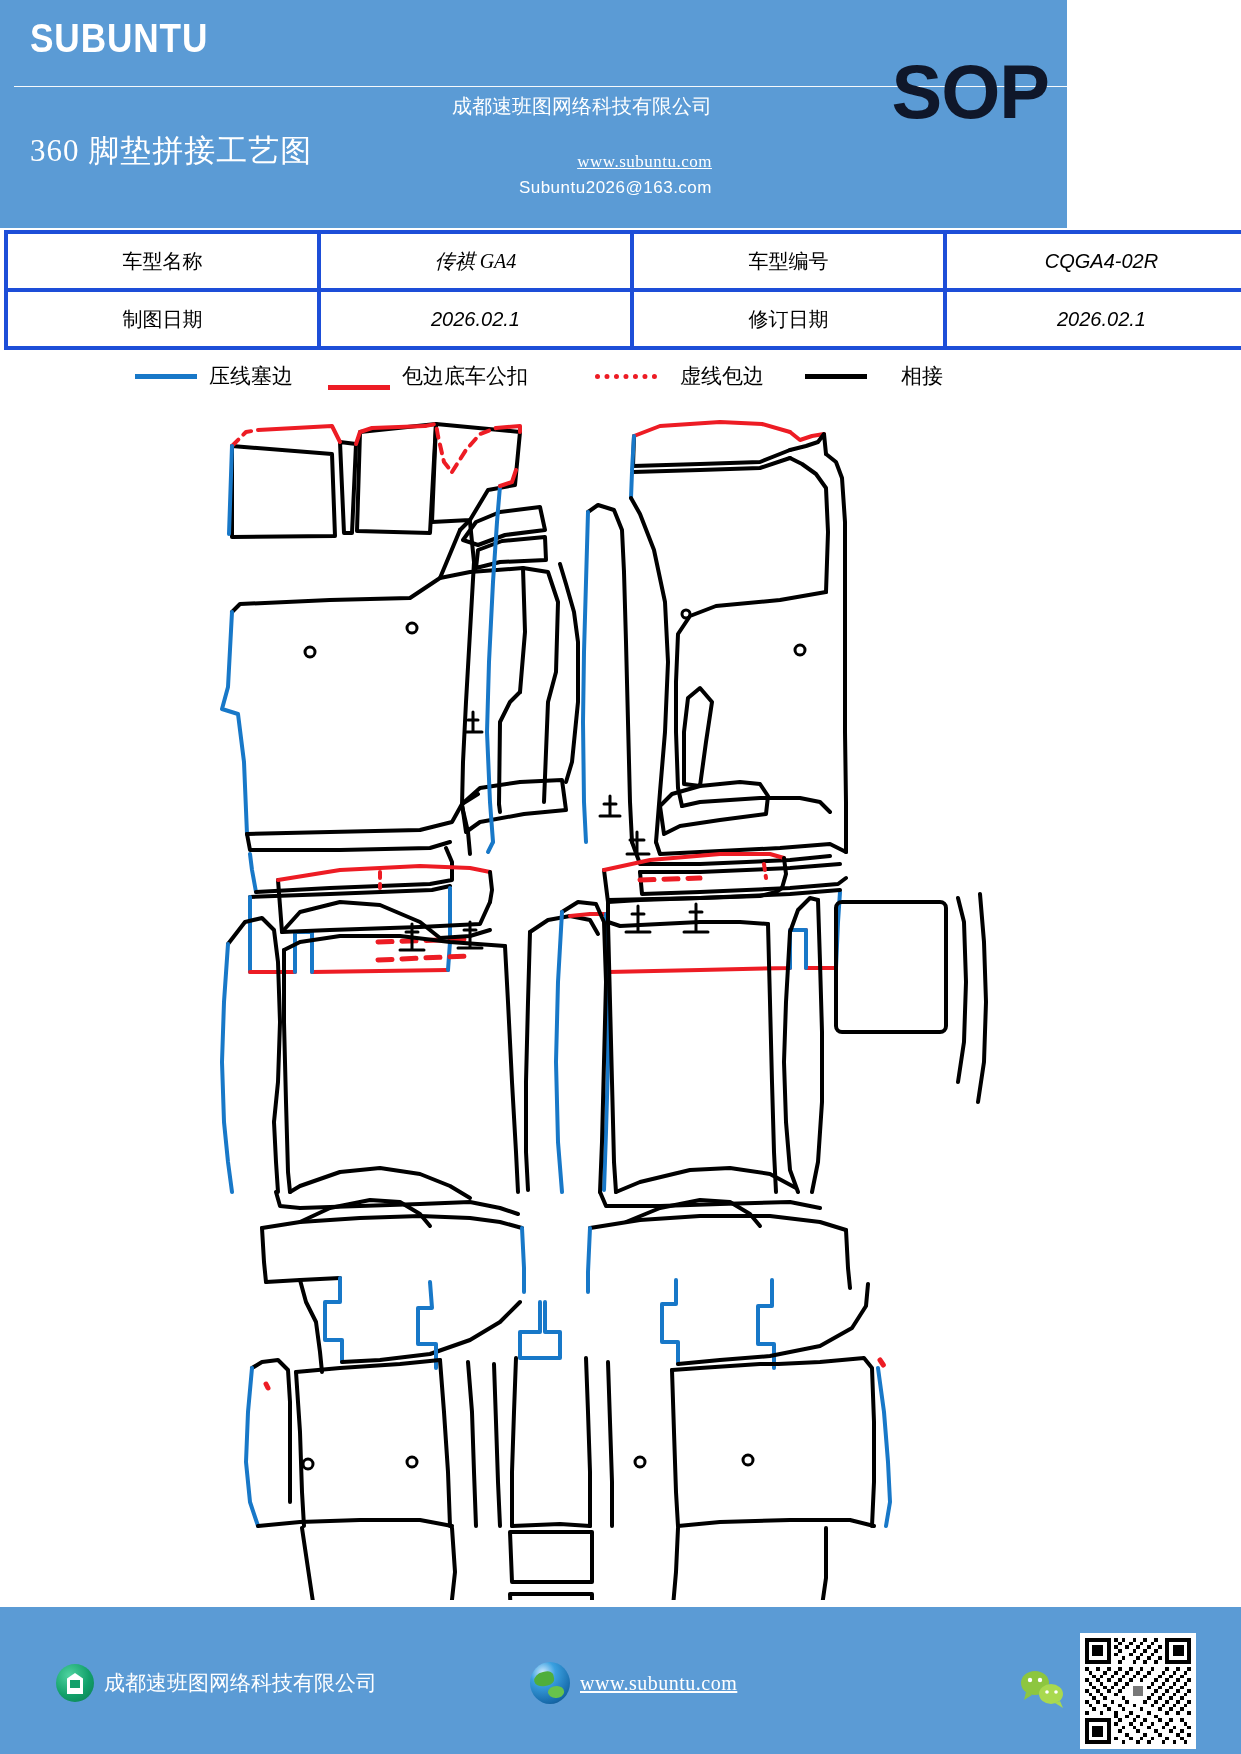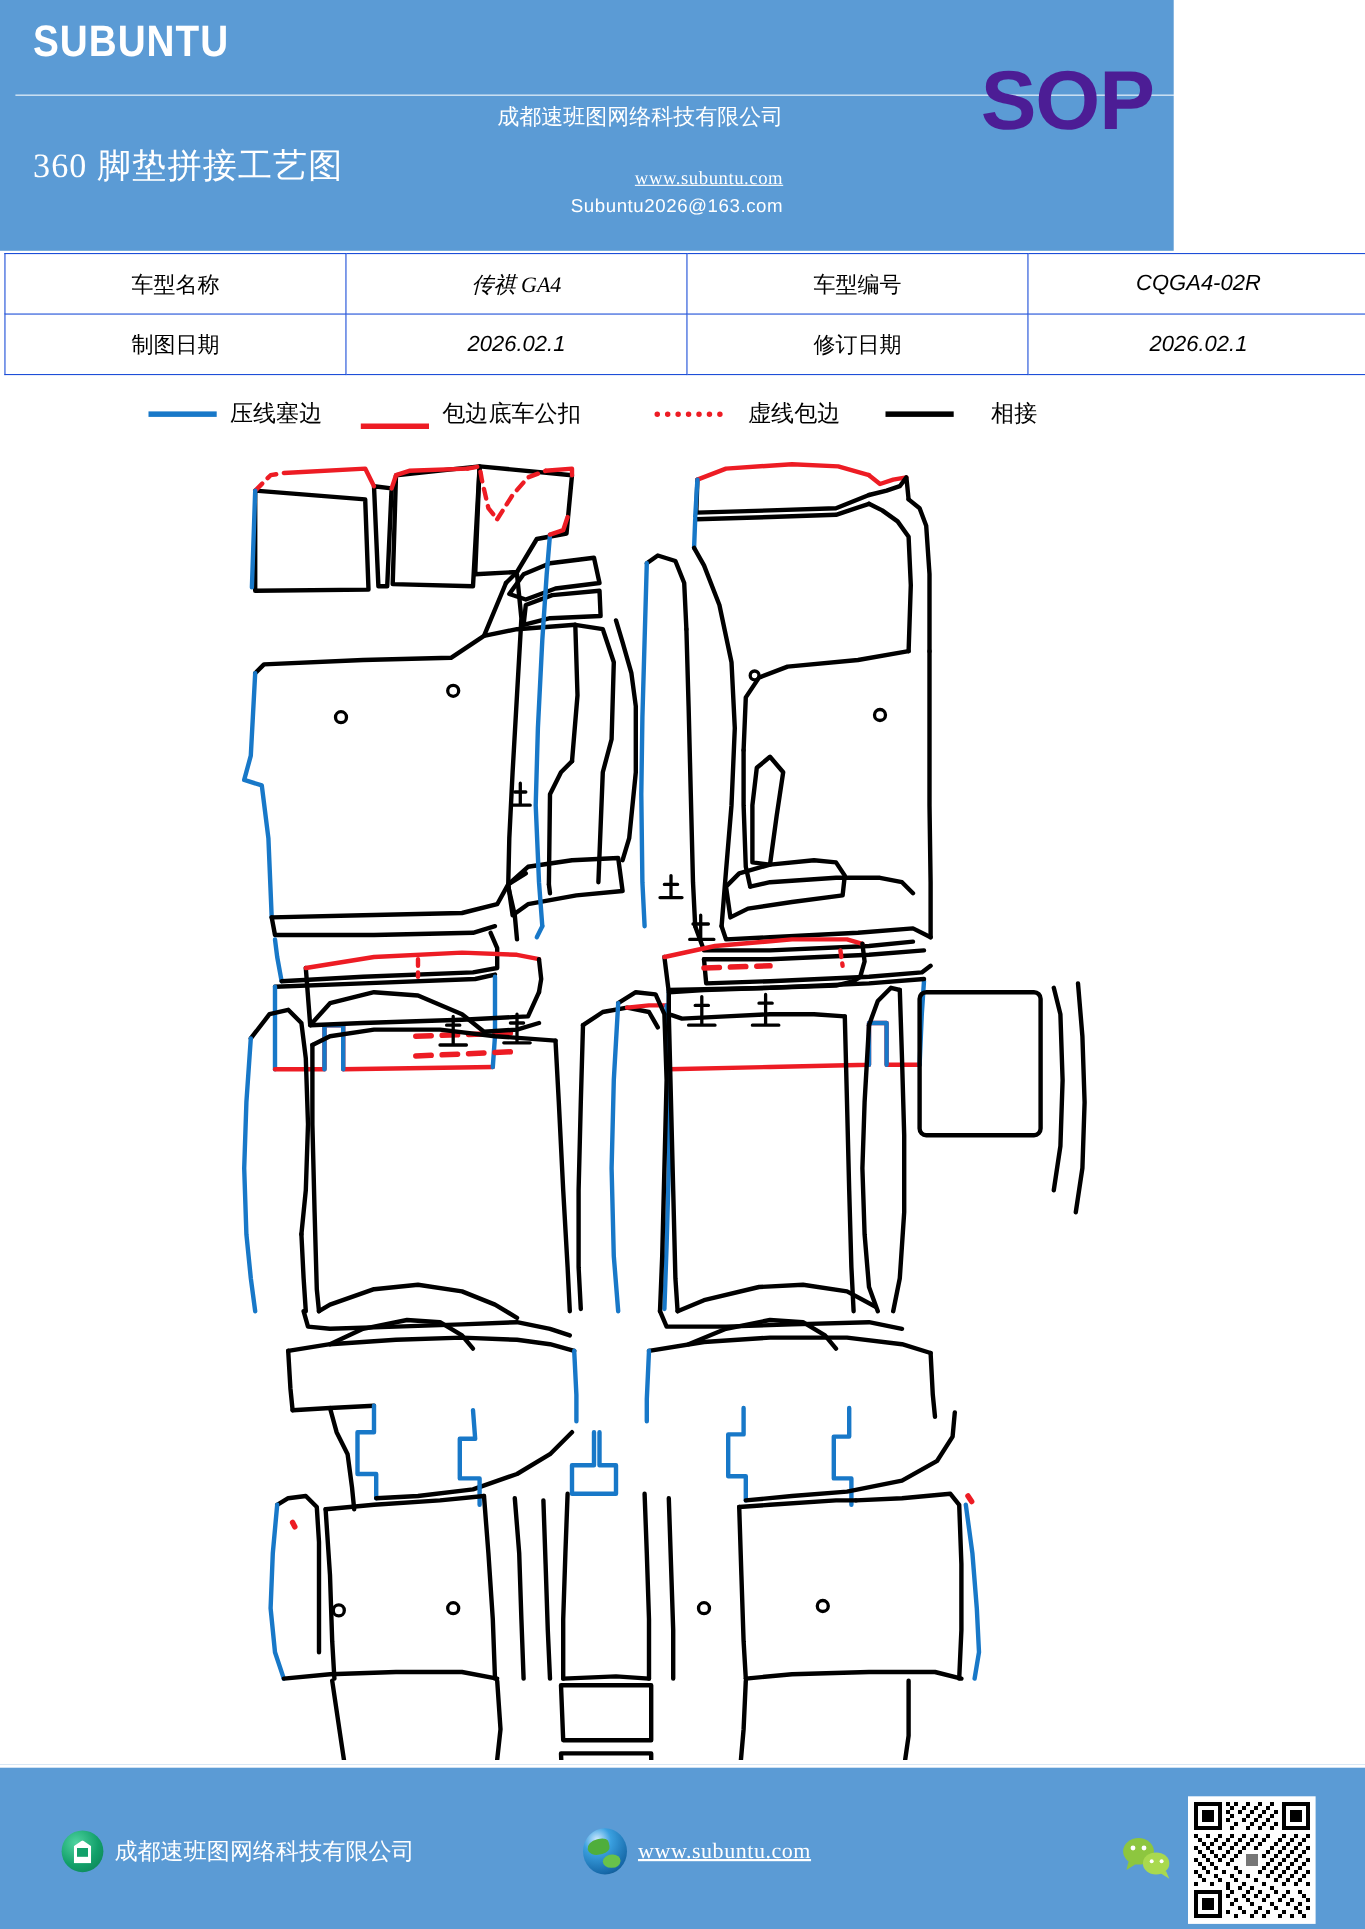--- a/index.html
+++ b/index.html
@@ -83,36 +83,36 @@
     white-space: nowrap;
     letter-spacing: 0.5px;
   }
   .sop-badge {
     position: absolute;
     right: 18px;
     top: 54px;
     font-family: "Liberation Sans", sans-serif;
     font-weight: bold;
     font-size: 76px;
-    color: #4c1d95;
+    color: #0f172a;
     line-height: 1;
     letter-spacing: -1px;
   }
 
   
   .info-table {
     position: absolute;
     left: 4px;
     top: 230px;
     width: 1229px;
     border-collapse: collapse;
     table-layout: fixed;
   }
   .info-table td {
-    border: 1px solid #1d4ed8;
+    border: 4px solid #1d4ed8;
     height: 52px;
     text-align: center;
     vertical-align: middle;
     font-size: 20px;
     color: #000000;
   }
   .info-table td.label { width: 307px; }
   .info-table td.value { width: 307px; font-style: italic; }
   .val-ascii {
     font-family: "Liberation Sans", sans-serif;

